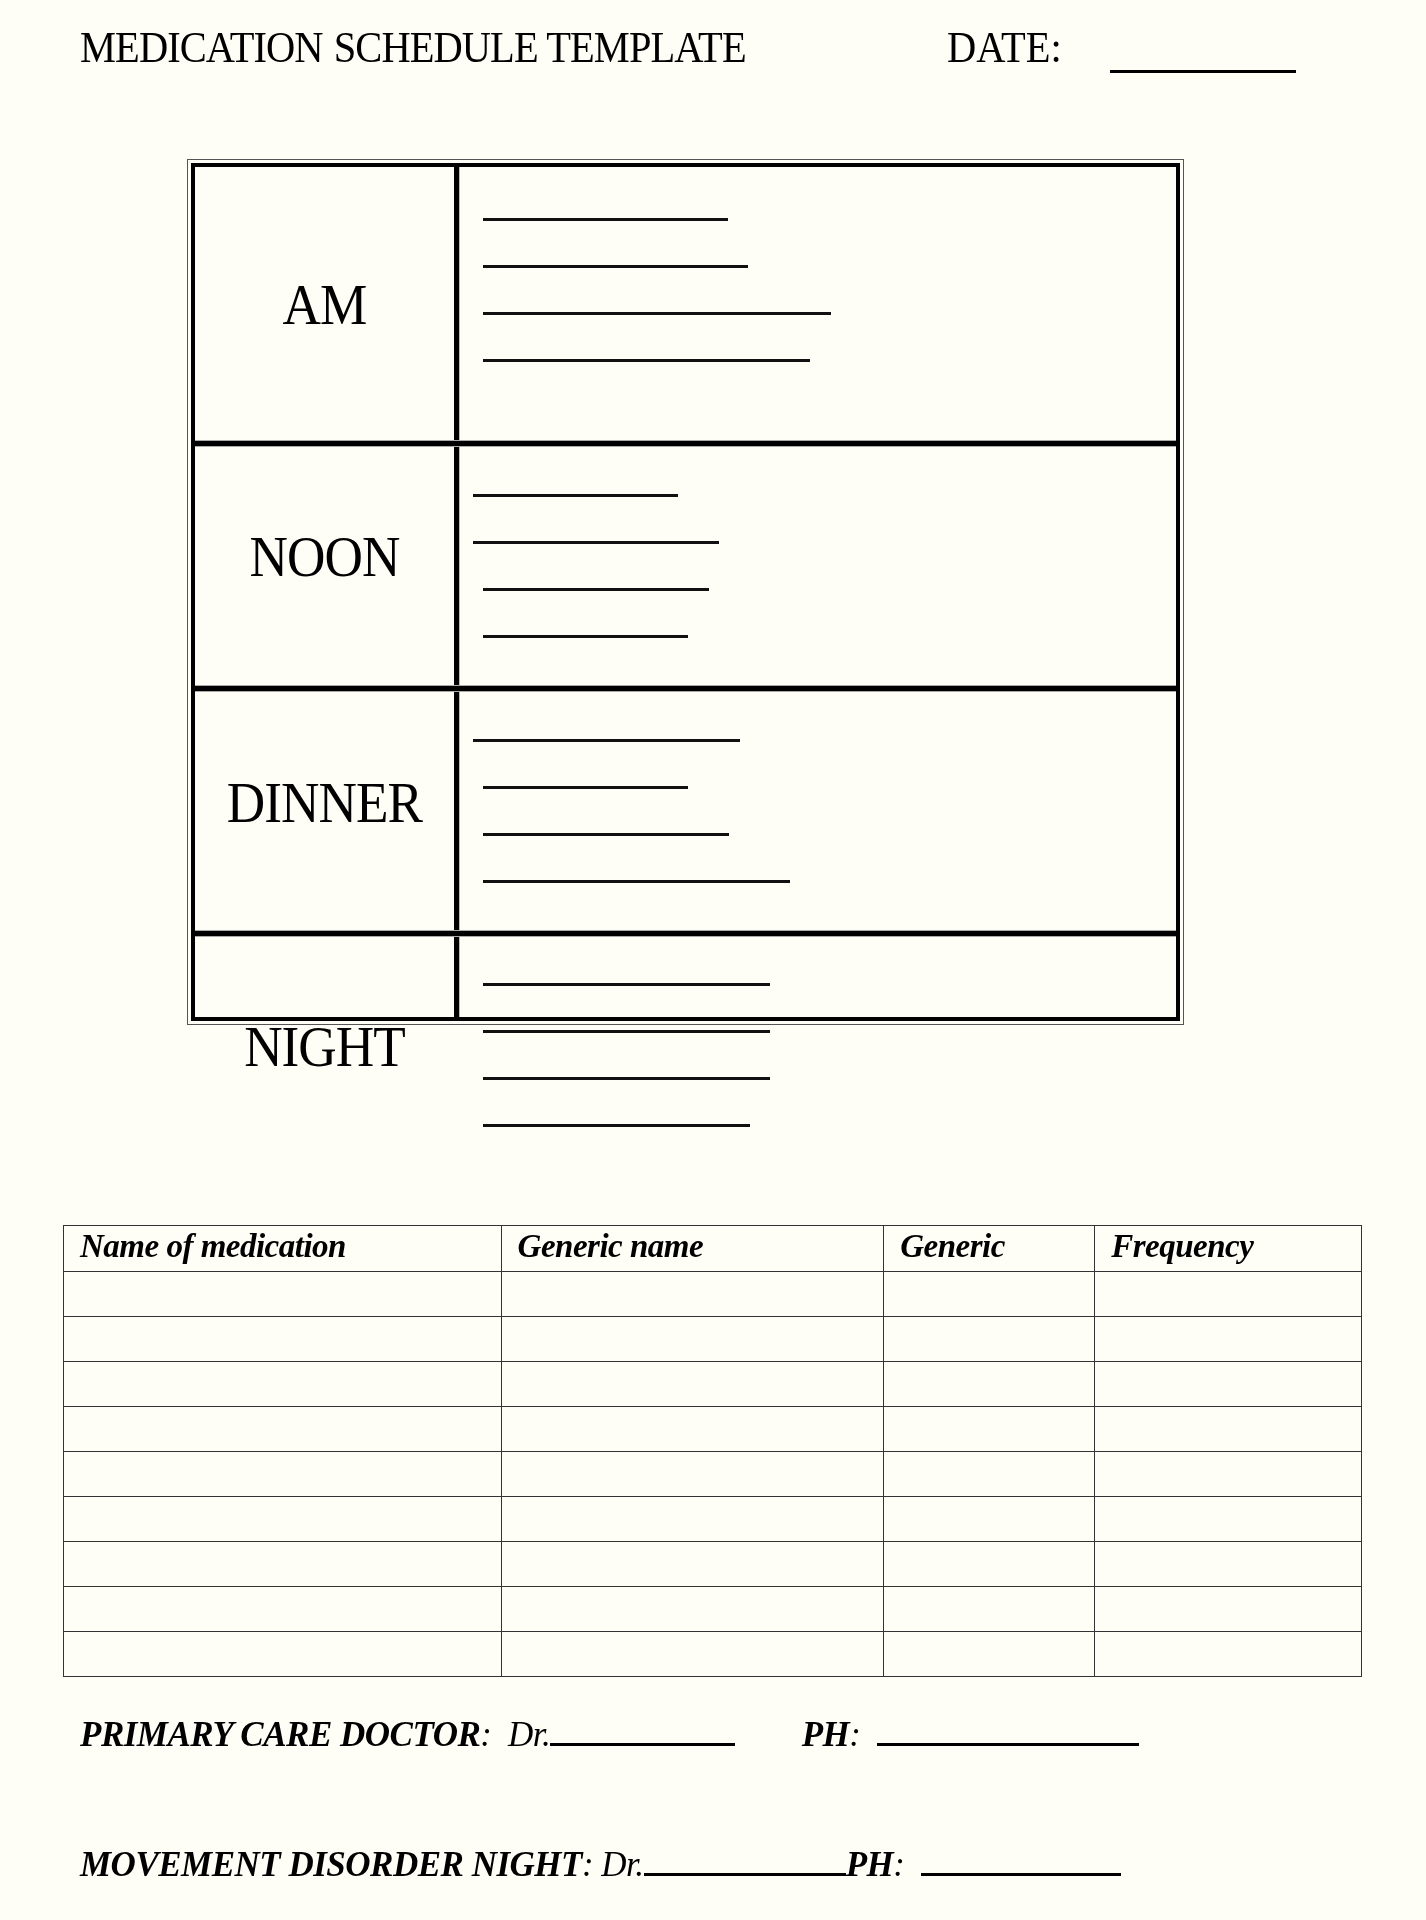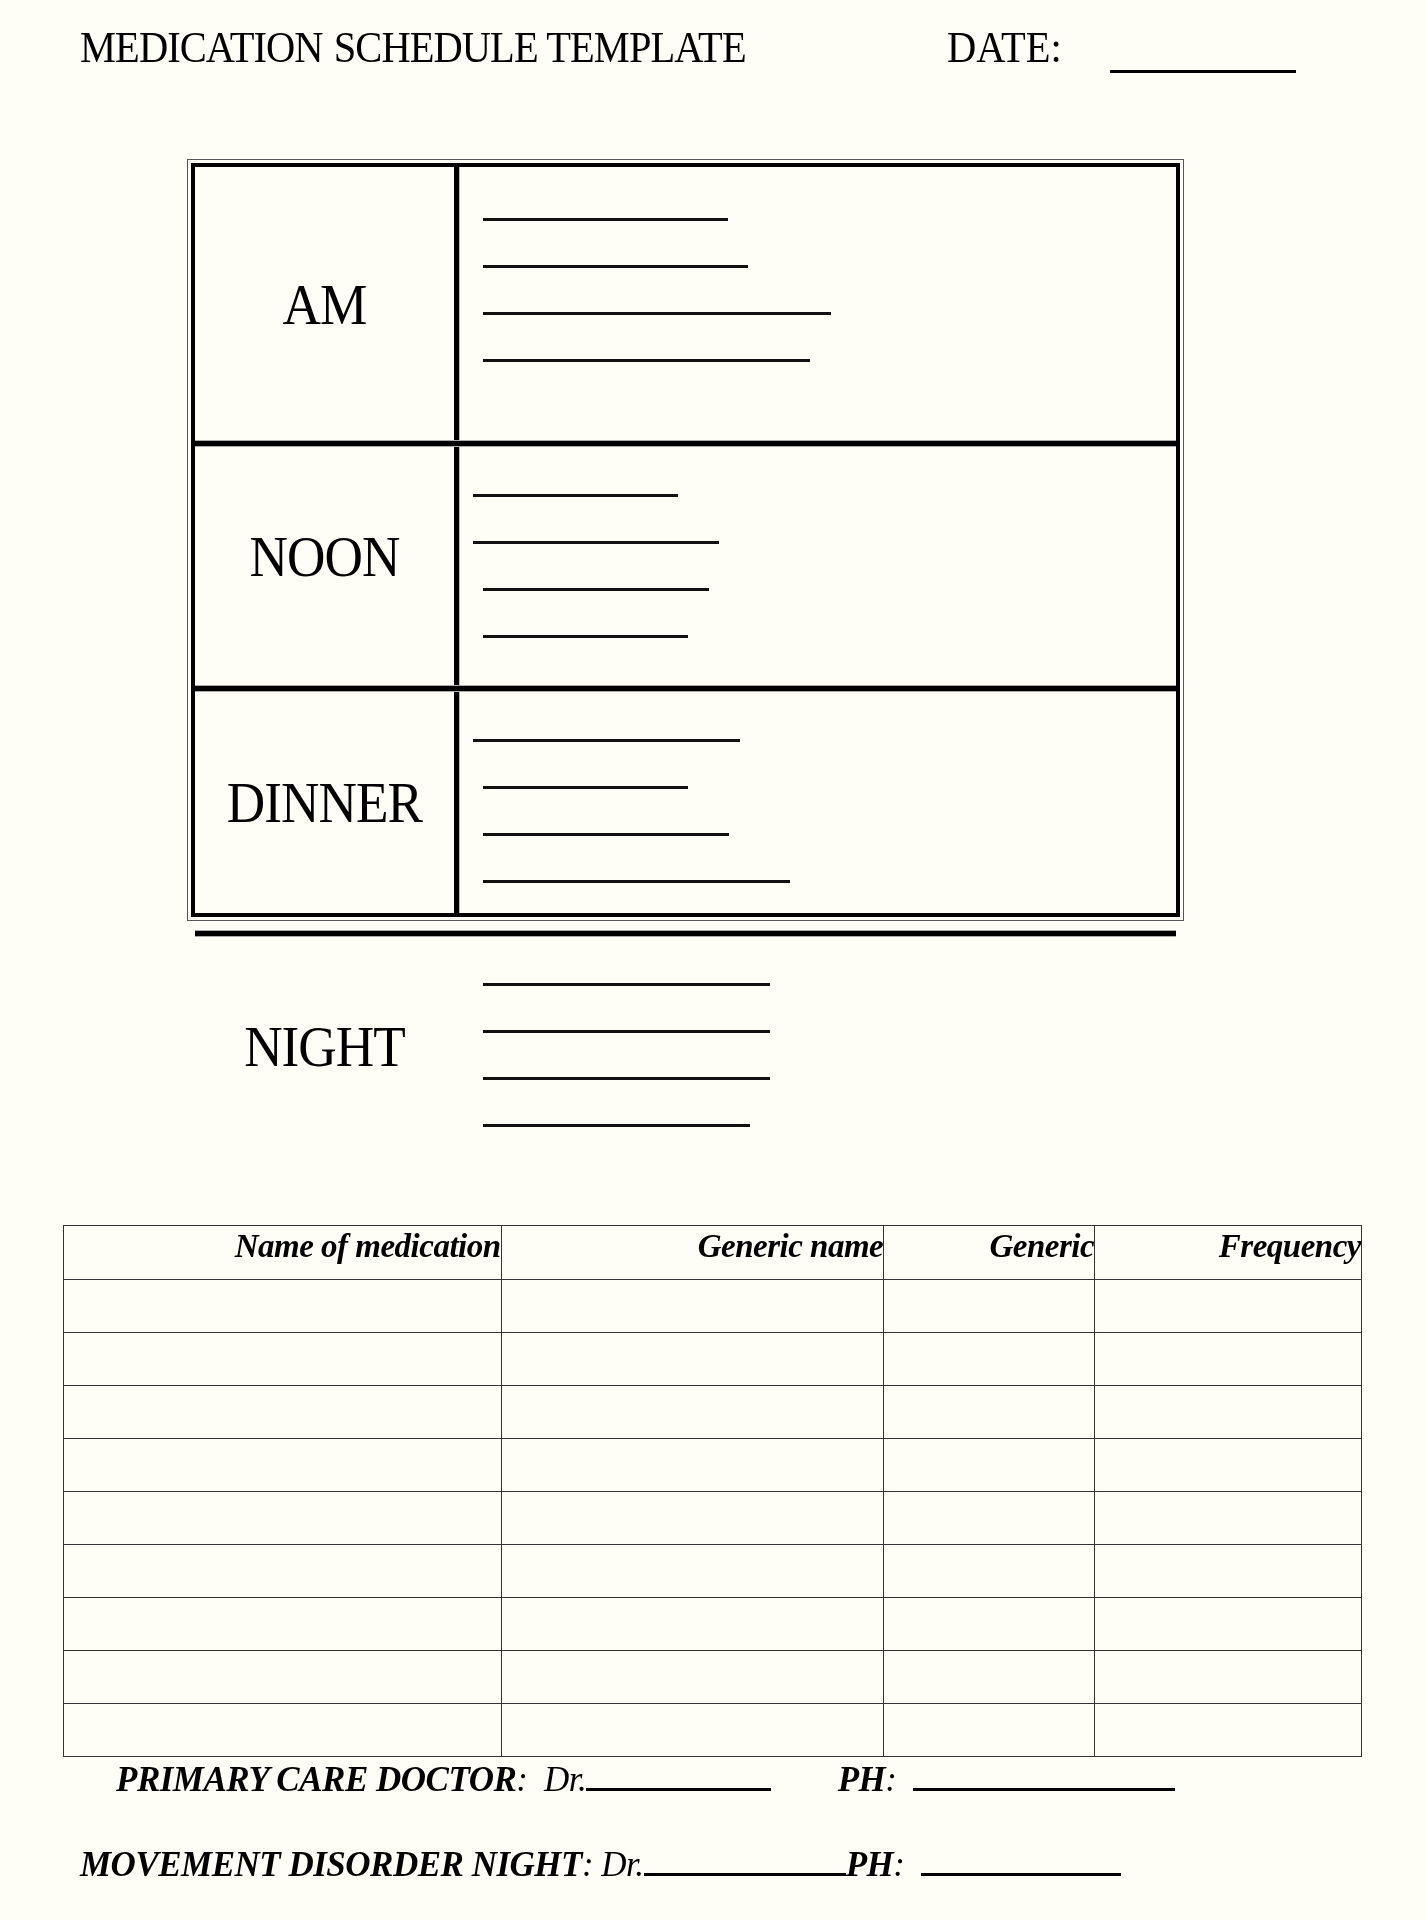--- a/index.html
+++ b/index.html
@@ -10,40 +10,40 @@
   .title {
     position:absolute; left:80px; top:22px; font-size:44px; letter-spacing:-1px;
     white-space:nowrap; transform:scaleX(0.92); transform-origin:left top;
   }
   .title .gap { display:inline-block; width:12px; }
   .date-label { position:absolute; left:947px; top:22px; font-size:44px; transform:scaleX(0.92); transform-origin:left top; }
   .date-line { position:absolute; left:1110px; top:70px; width:186px; height:3px; background:#000; }
 
   
   .sched {
-    position:absolute; left:187px; top:159px; width:997px; height:762px;
+    position:absolute; left:187px; top:159px; width:997px; height:866px;
     border:1px solid #555; box-sizing:border-box;
   }
   .sched-inner {
     position:absolute; left:3px; top:3px; right:3px; bottom:3px;
     border:4px solid #000; box-sizing:border-box;
   }
   .hsep { position:absolute; left:0; right:0; height:5px; background:#000; border-top:1px solid #aaa; border-bottom:1px solid #aaa; box-sizing:content-box; }
   .vsep { position:absolute; top:0; bottom:0; left:259px; width:5px; background:#000; border-right:1px solid #bbb; }
   .slabel {
     position:absolute; left:0; width:259px; text-align:center; font-size:56px; letter-spacing:-1px;
   }
   .sline { position:absolute; height:3px; background:#111; }
 
   
   table.meds {
     position:absolute; left:63px; top:1225px; width:1299px; border-collapse:collapse;
   }
   table.meds td, table.meds th {
-    border:1.5px solid #333; height:40px; padding:0 0 12px 16px; text-align:right;
+    border:1.5px solid #333; height:40px; padding:0 0 4px 16px; text-align:left;
     font-style:italic; font-weight:bold; font-size:33px; vertical-align:middle;
   }
   table.meds th { height:41px; letter-spacing:-0.5px; }
 
   .doc { position:absolute; left:80px; font-size:35px; font-style:italic; white-space:nowrap; letter-spacing:-0.5px; }
   .doc b { font-weight:bold; }
   .doc .dr { font-weight:normal; }
   .uline { display:inline-block; border-bottom:3px solid #000; height:30px; vertical-align:baseline; }
 </style>
 </head>
@@ -155,21 +155,21 @@
       </tr>
   <tr>
         <td></td>
         <td></td>
         <td></td>
         <td></td>
       </tr>
 </tbody>
   </table>
 
-<div class="doc" style="top:1758px;margin-left:36px;">
+<div class="doc" style="top:1713px;">
   <b>PRIMARY CARE DOCTOR</b>:&nbsp; <span class="dr">Dr.</span><span class="uline" style="width:185px;"></span>
   <span style="display:inline-block;width:50px;"></span>
   <b>PH</b>:&nbsp; <span class="uline" style="width:262px;"></span>
 </div>
 
 <div class="doc" style="top:1843px;">
   <b>MOVEMENT DISORDER NIGHT</b>: <span class="dr">Dr.</span><span class="uline" style="width:202px;"></span><b>PH</b>:&nbsp; <span class="uline" style="width:200px;"></span>
 </div>
 
 </body></html>

